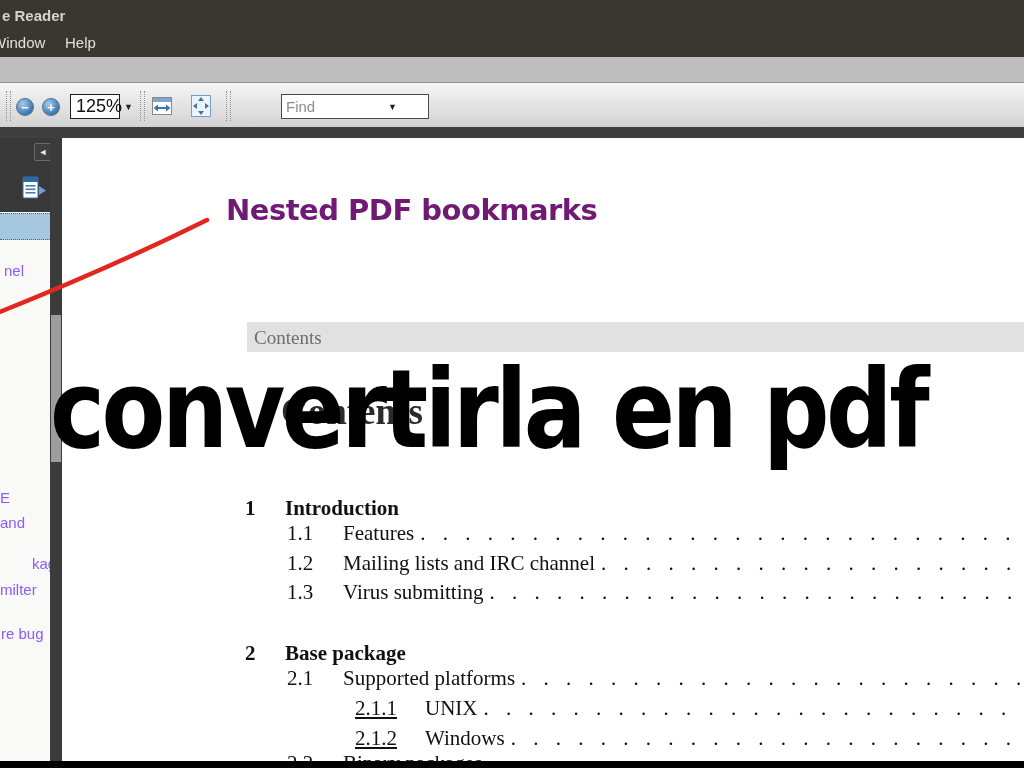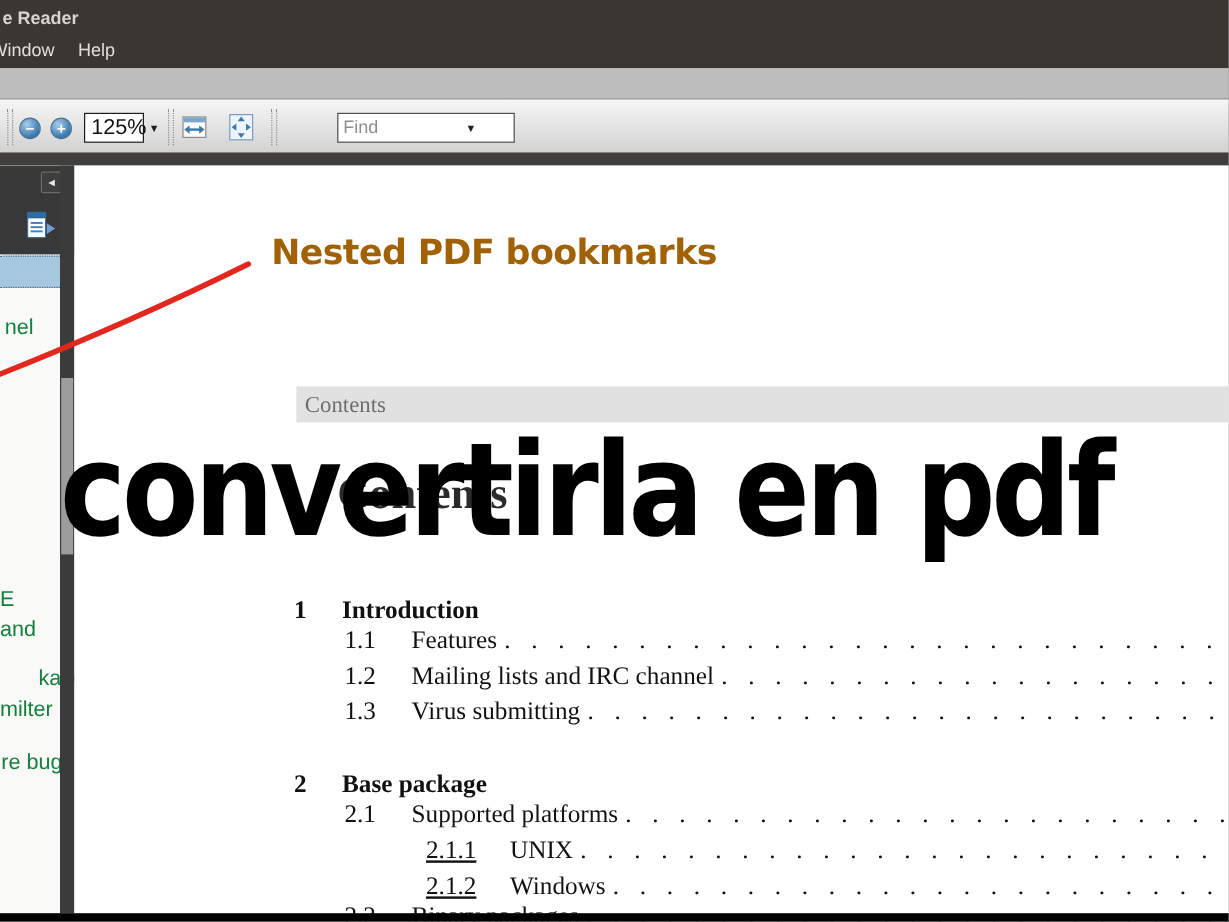--- a/index.html
+++ b/index.html
@@ -40,21 +40,21 @@
 
   
   .sidebar{position:absolute;left:0;top:138px;width:62px;height:623px;background:#f9f9f8;}
   .sb-header{position:absolute;left:0;top:0;width:62px;height:74px;background:#383838;}
   .collapse-btn{position:absolute;left:34px;top:5px;width:18px;height:18px;background:#3f3f3f;
                 border:1px solid #6a6a6a;border-radius:2px;color:#e8e8e8;font-size:9px;
                 line-height:16px;text-align:center;box-sizing:border-box;}
   .bm-icon{position:absolute;left:19px;top:38px;}
   .sel-row{position:absolute;left:0;top:75px;width:50px;height:27px;background:#a5c8de;
            border-top:1px dotted #43708c;border-bottom:1px dotted #43708c;box-sizing:border-box;}
-  .frag{position:absolute;font-size:18px;color:#15803d;white-space:nowrap;text-align:right;}
+  .frag{position:absolute;font-size:15px;color:#8b5cf6;white-space:nowrap;text-align:right;}
   .frag.i0{left:4px;top:124px;}
   .frag.i1{left:0;top:351px;}
   .frag.i2{left:0;top:376px;}
   .frag.i3{left:0;top:417px;padding-left:32px;}
   .frag.i4{left:0;top:443px;}
   .frag.i5{left:1px;top:487px;}
   .sb-scroll{position:absolute;left:50px;top:0;width:12px;height:623px;background:#3b3b3b;}
   .sb-thumb{position:absolute;left:1px;top:177px;width:10px;height:147px;background:#9d9d9d;}
 
   
@@ -73,21 +73,21 @@
   .toc-row.s2 .toc-num{margin-left:293px;width:70px;text-decoration:underline;}
   .toc-leader{flex:1;overflow:hidden;height:22px;margin-left:6px;}
   .toc-row.leaders .toc-leader::after{content:". . . . . . . . . . . . . . . . . . . . . . . . . . . . . . . . . . . . . . . . . . . . . . . . . . . .";letter-spacing:6px;}
   .toc-row.ti0{top:355px}.toc-row.ti1{top:383px}.toc-row.ti2{top:413px}
   .toc-row.ti3{top:442px}.toc-row.ti4{top:500px}.toc-row.ti5{top:528px}
   .toc-row.ti6{top:558px}.toc-row.ti7{top:588px}.toc-row.ti8{top:613px}
 
   
   .anno-svg{position:absolute;left:0;top:0;z-index:8;pointer-events:none;}
   .anno-label{position:absolute;left:226px;top:193px;z-index:8;font-size:29px;font-weight:bold;
-              color:#a16207;font-family:"DejaVu Sans","Liberation Sans",sans-serif;
+              color:#701a75;font-family:"DejaVu Sans","Liberation Sans",sans-serif;
               letter-spacing:-0.5px;white-space:nowrap;}
   .overlay-text{position:absolute;left:50px;top:356px;z-index:10;font-size:108px;line-height:108px;
                 font-weight:bold;color:#000;font-family:"DejaVu Sans",sans-serif;
                 letter-spacing:-4px;white-space:nowrap;transform:scaleX(0.86);
                 transform-origin:left center;}
   .bottom-bar{position:absolute;left:0;top:761px;width:1024px;height:7px;background:#000;z-index:12;}
 </style>
 </head>
 <body>
 

